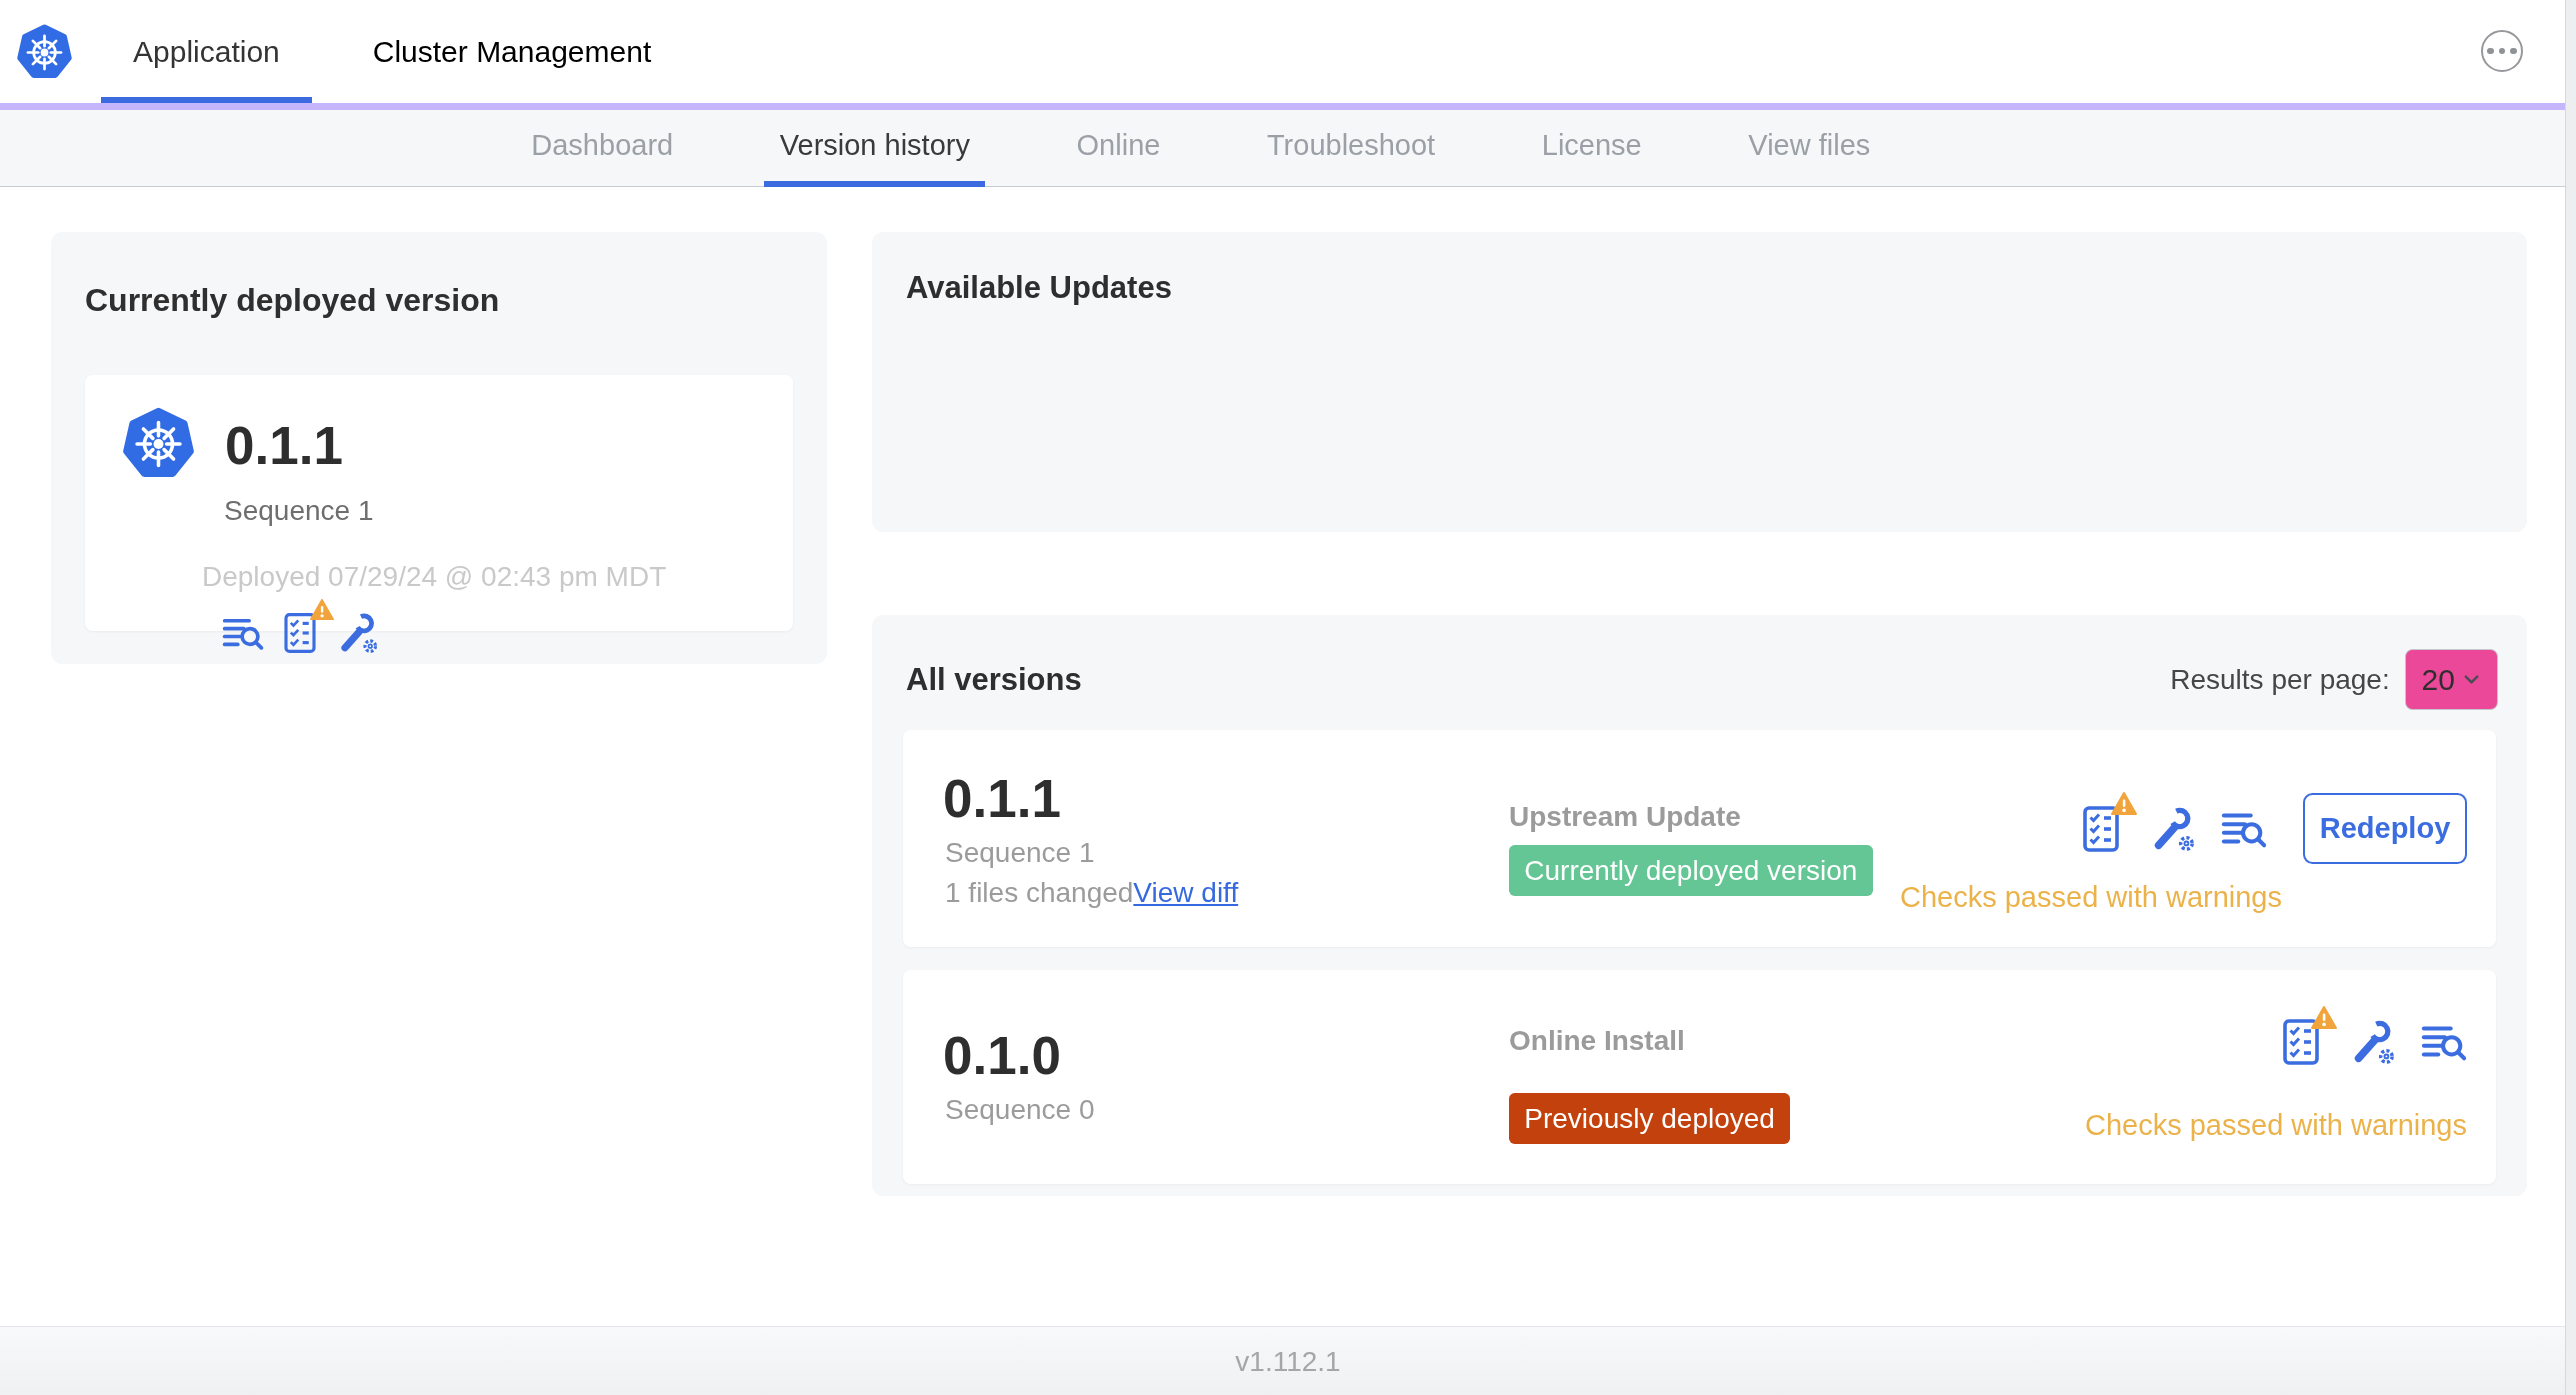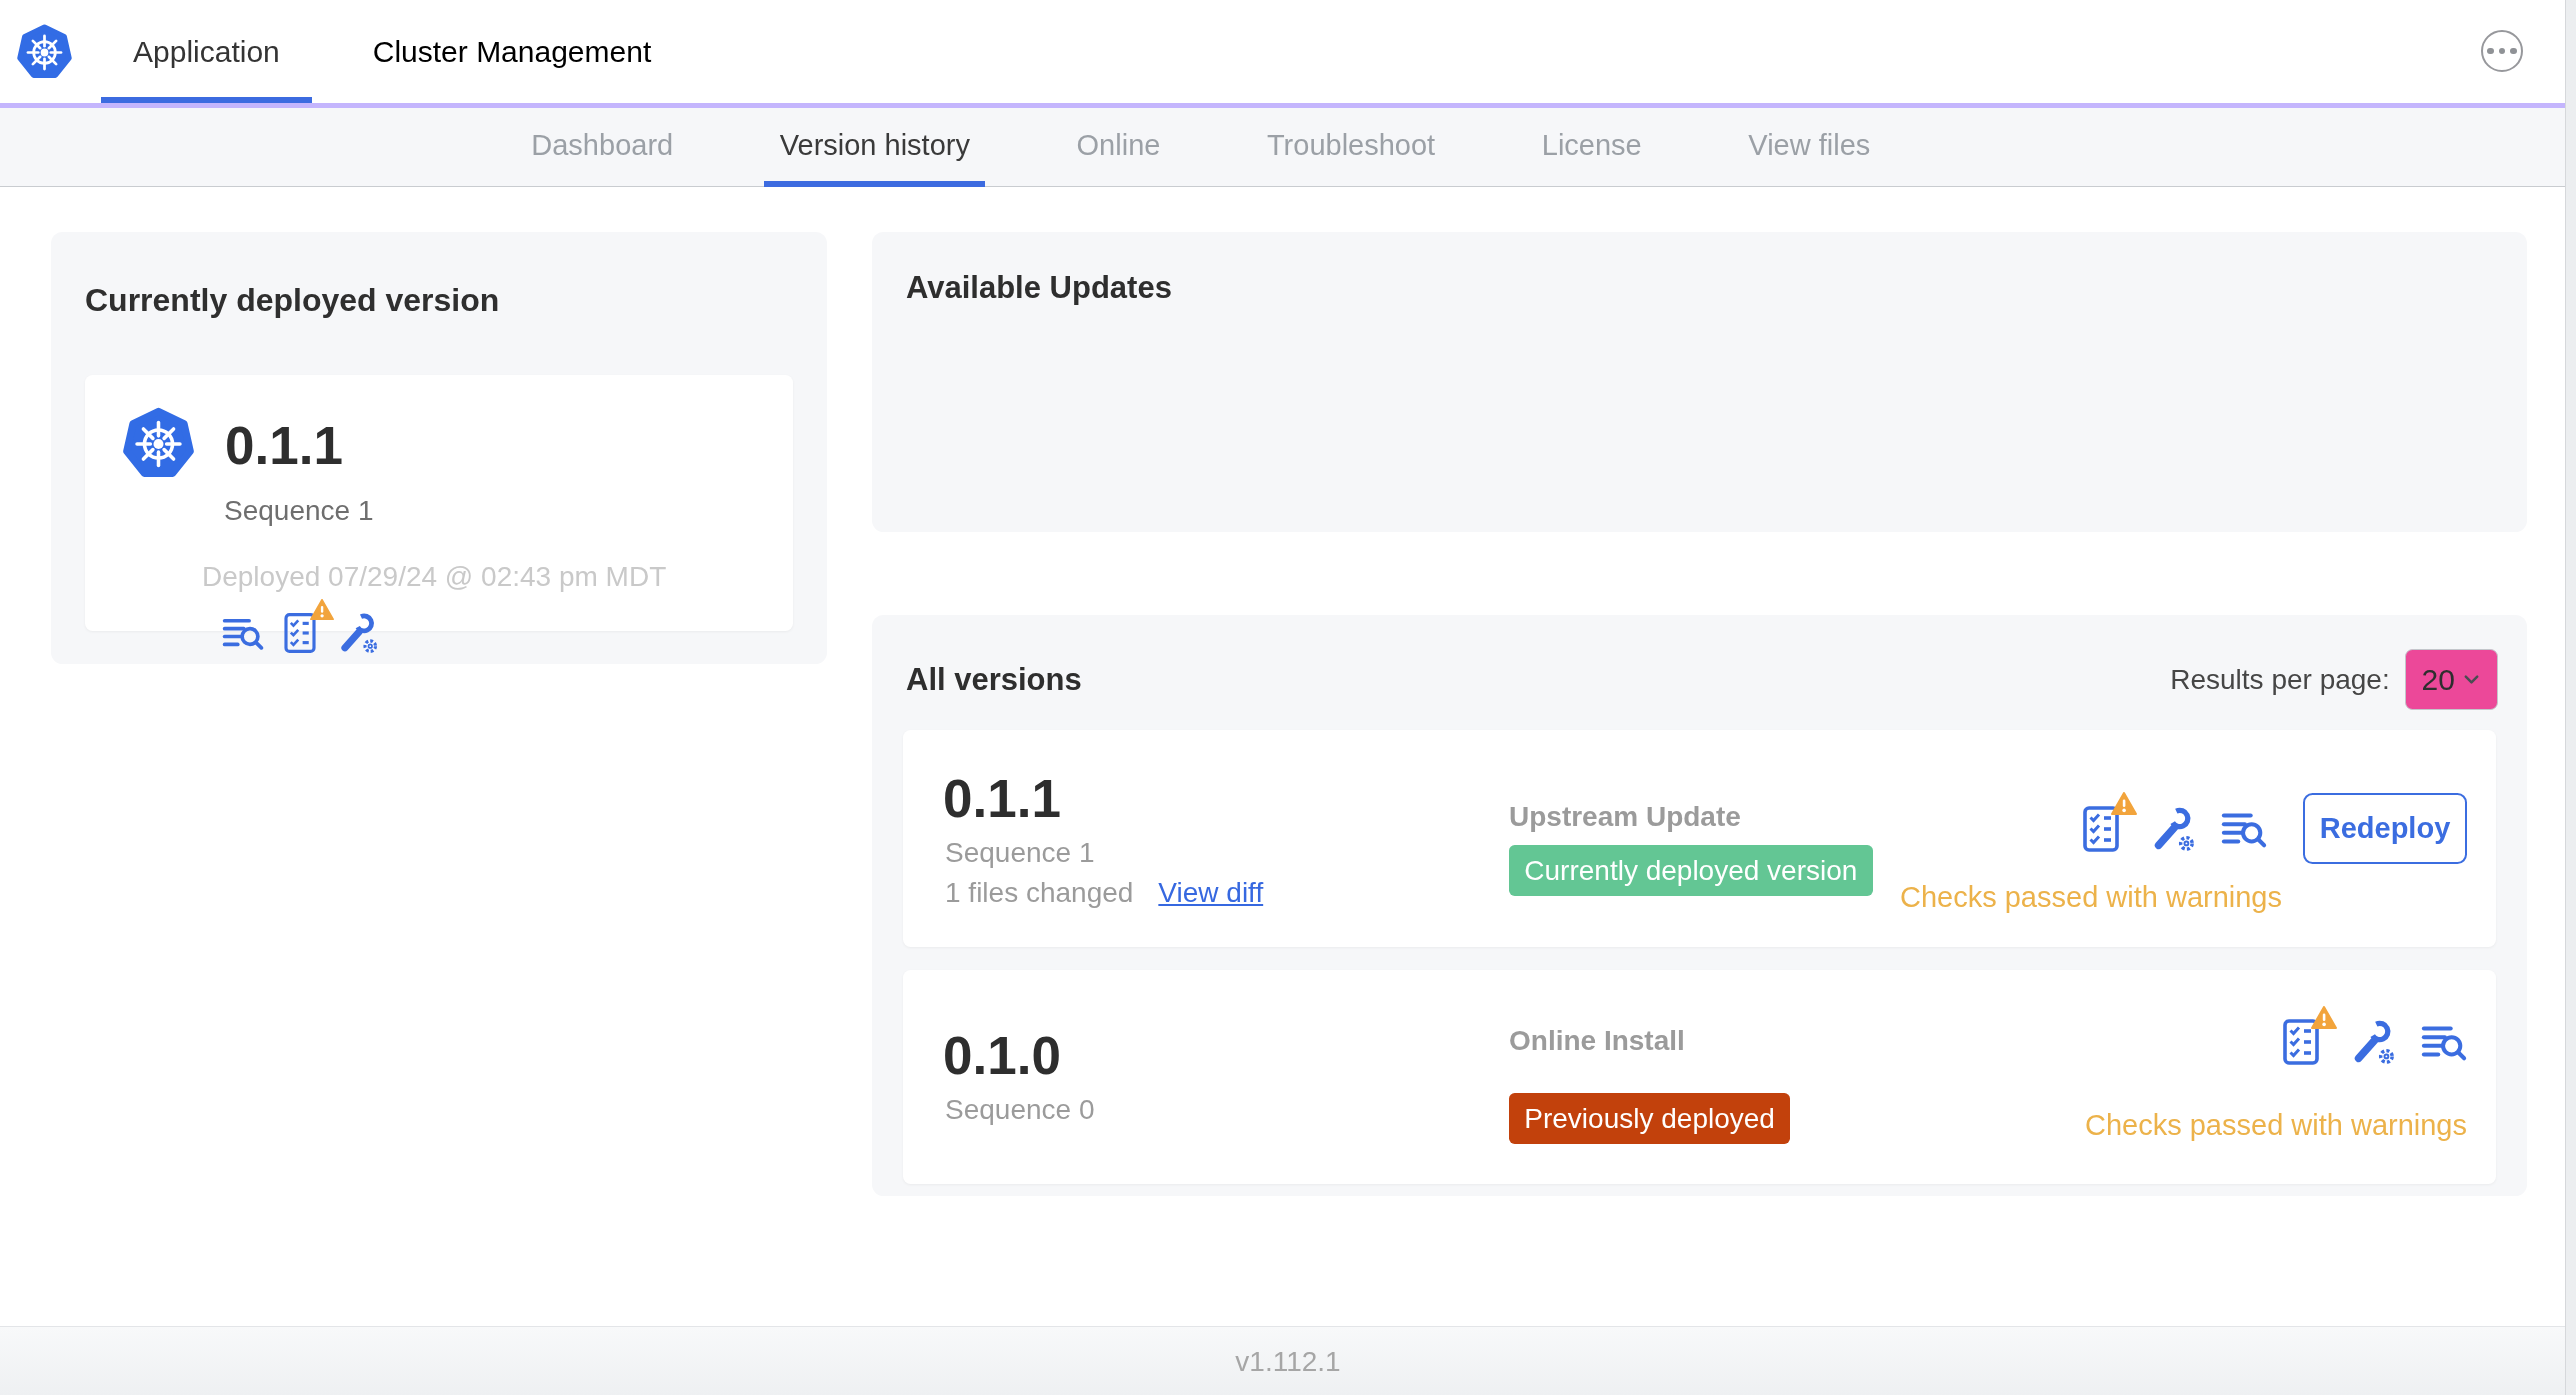--- a/index.html
+++ b/index.html
@@ -1,19 +1,19 @@
 <!DOCTYPE html>
 <html><head>
 <meta charset="utf-8">
 <style>
   html,body{margin:0;padding:0;background:#fff;}
   body{width:2576px;height:1396px;position:relative;font-family:"Liberation Sans",sans-serif;overflow:hidden;color:#2e2e2e;}
 
   
-  .header{position:absolute;top:0;left:0;right:0;height:103px;background:#fff;border-bottom:5px solid #c4b5fd;display:flex;align-items:stretch;z-index:3;}
+  .header{position:absolute;top:0;left:0;right:0;height:103px;background:#fff;border-bottom:7px solid #c4b5fd;display:flex;align-items:stretch;z-index:3;}
   .logo-wrap{width:55px;height:57px;margin:24px 0 0 17px;flex:0 0 auto;}
   .top-tab{position:relative;display:flex;align-items:center;padding:0 32px;margin-left:29px;font-size:30px;color:#000000;cursor:pointer;}
   .top-tab.active{color:#343434;}
   .top-tab.active::after{content:"";position:absolute;left:0;right:0;bottom:0;height:5.7px;background:#3c6be0;}
   .more-btn{position:absolute;top:30px;right:53px;width:42px;height:42px;border:2.4px solid #97989c;border-radius:50%;display:flex;align-items:center;justify-content:center;gap:4.8px;background:#fff;box-sizing:border-box;}
   .more-btn .dot{width:6.7px;height:6.7px;border-radius:50%;background:#8f9296;}
 
   
   .subnav{position:absolute;top:104px;left:0;right:0;height:83px;background:#f6f7f9;border-bottom:1px solid #c9ccd0;display:flex;align-items:stretch;padding-left:516px;box-sizing:border-box;gap:76px;}
   .sub-tab{position:relative;display:flex;align-items:center;padding:0 15.3px;font-size:29px;color:#9ba0a6;cursor:pointer;white-space:nowrap;}
@@ -43,21 +43,21 @@
   .versions-head{position:absolute;left:34px;right:29px;top:34px;display:flex;align-items:center;}
   .versions-title{font-size:31px;font-weight:700;color:#2e2e2e;}
   .rpp-label{margin-left:auto;font-size:28px;color:#464646;}
   .rpp-select{margin-left:15.3px;width:93px;height:61px;background:#ec4899;border:1px solid #c3c6cb;border-radius:7.6px;display:flex;align-items:center;justify-content:center;gap:5.7px;font-size:30px;color:#2e2e2e;cursor:pointer;box-sizing:border-box;}
   .rows{position:absolute;left:31px;right:31px;top:115px;display:flex;flex-direction:column;gap:23px;}
   .vrow{position:relative;background:#fff;border-radius:7.6px;box-shadow:0 1px 2.9px rgba(0,0,0,.05);}
   .vrow.r1{height:217px;}
   .vrow.r2{height:214px;}
   .v-num{position:absolute;left:40px;font-size:53px;font-weight:700;color:#2e2e2e;}
   .v-seq{position:absolute;left:42px;font-size:28px;color:#9b9b9b;}
-  .v-files{position:absolute;left:42px;font-size:28px;color:#9b9b9b;display:flex;gap:25px;align-items:center;}
+  .v-files{position:absolute;left:42px;font-size:28px;color:#9b9b9b;display:flex;align-items:center;}
   .view-diff{color:#3668e0;text-decoration:underline;font-weight:500;cursor:pointer;}
   .v-source{position:absolute;left:606px;font-size:28px;font-weight:700;color:#9b9b9b;}
   .v-badge{position:absolute;left:606px;padding:9.5px 15.3px;border-radius:5.7px;font-size:28px;font-weight:500;color:#fff;white-space:nowrap;}
   .badge-green{background:#63c694;}
   .badge-gray{background:#c2410c;margin-top:24px;}
   .v-actions{position:absolute;display:flex;align-items:center;gap:25px;}
   .redeploy-btn{width:164px;height:71px;background:#fff;border:2.4px solid #3b6de0;border-radius:9.5px;color:#3b6de0;font-size:29px;font-weight:700;font-family:inherit;display:flex;align-items:center;justify-content:center;margin-left:11.5px;cursor:pointer;box-sizing:border-box;}
   .v-checks{position:absolute;font-size:29px;color:#ecb24a;white-space:nowrap;}
 
   

